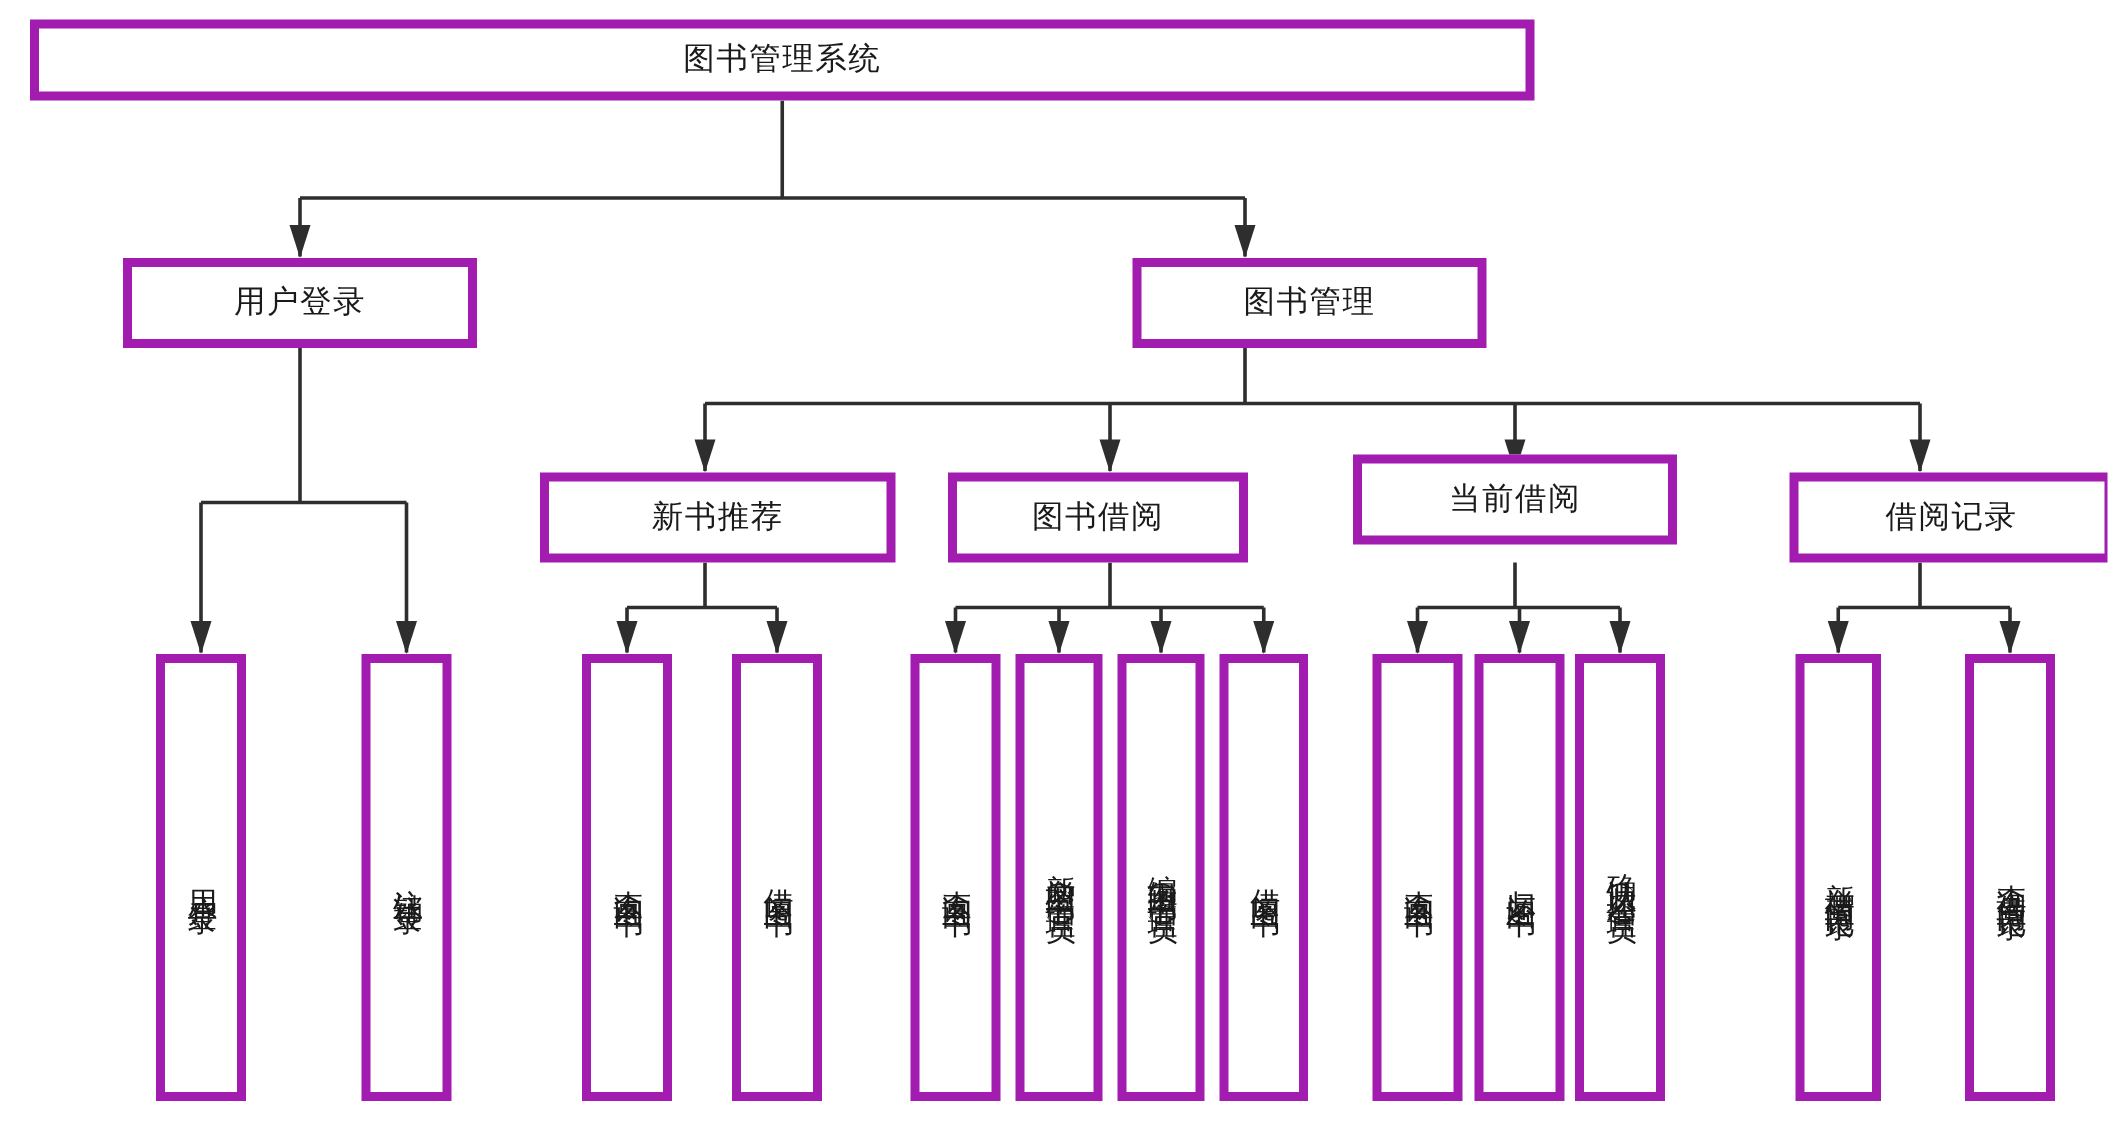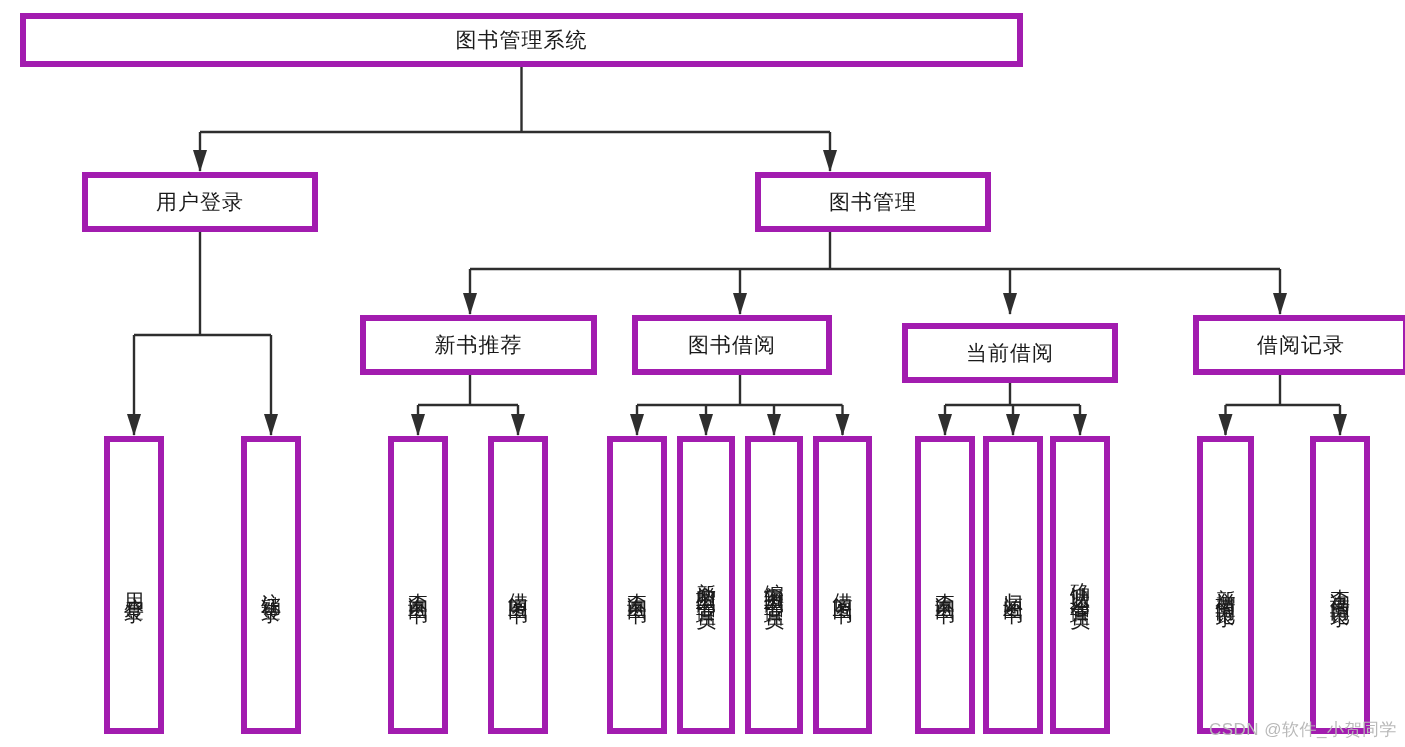--- a/index.html
+++ b/index.html
@@ -143,21 +143,21 @@
       </div>
       <div class="node node-h" style="left: 712px; top: 172px; width: 236px; height: 60px; margin-left: 43px;">
         <span class="htext">图书管理</span>
       </div>
       <div class="node node-h" style="left: 360px; top: 315px; width: 237px; height: 60px;">
         <span class="htext">新书推荐</span>
       </div>
       <div class="node node-h" style="left: 632px; top: 315px; width: 200px; height: 60px;">
         <span class="htext">图书借阅</span>
       </div>
-      <div class="node node-h" style="left: 902px; top: 323px; width: 216px; height: 60px;">
+      <div class="node node-h" style="left: 902px; top: 303px; width: 216px; height: 60px;">
         <span class="htext">当前借阅</span>
       </div>
       <div class="node node-h" style="left: 1172px; top: 315px; width: 216px; height: 60px; margin-left: 21px;">
         <span class="htext">借阅记录</span>
       </div>
       <div class="node node-v" style="left: 104px; top: 436px; width: 60px; height: 298px;">
         <span class="vtext">用户登录</span>
       </div>
       <div class="node node-v" style="left: 241px; top: 436px; width: 60px; height: 298px;">
         <span class="vtext">注销登录</span>
@@ -189,14 +189,13 @@
       <div class="node node-v" style="left: 1050px; top: 436px; width: 60px; height: 298px;">
         <span class="vtext">确认归还（管理员）</span>
       </div>
       <div class="node node-v" style="left: 1197px; top: 436px; width: 57px; height: 298px;">
         <span class="vtext">新增借阅记录</span>
       </div>
       <div class="node node-v" style="left: 1310px; top: 436px; width: 60px; height: 298px;">
         <span class="vtext">查询借阅记录</span>
       </div>
     </div>
-  <div id="watermark">CSDN @软件_小贺同学</div>
 </div>
 
 </body></html>

